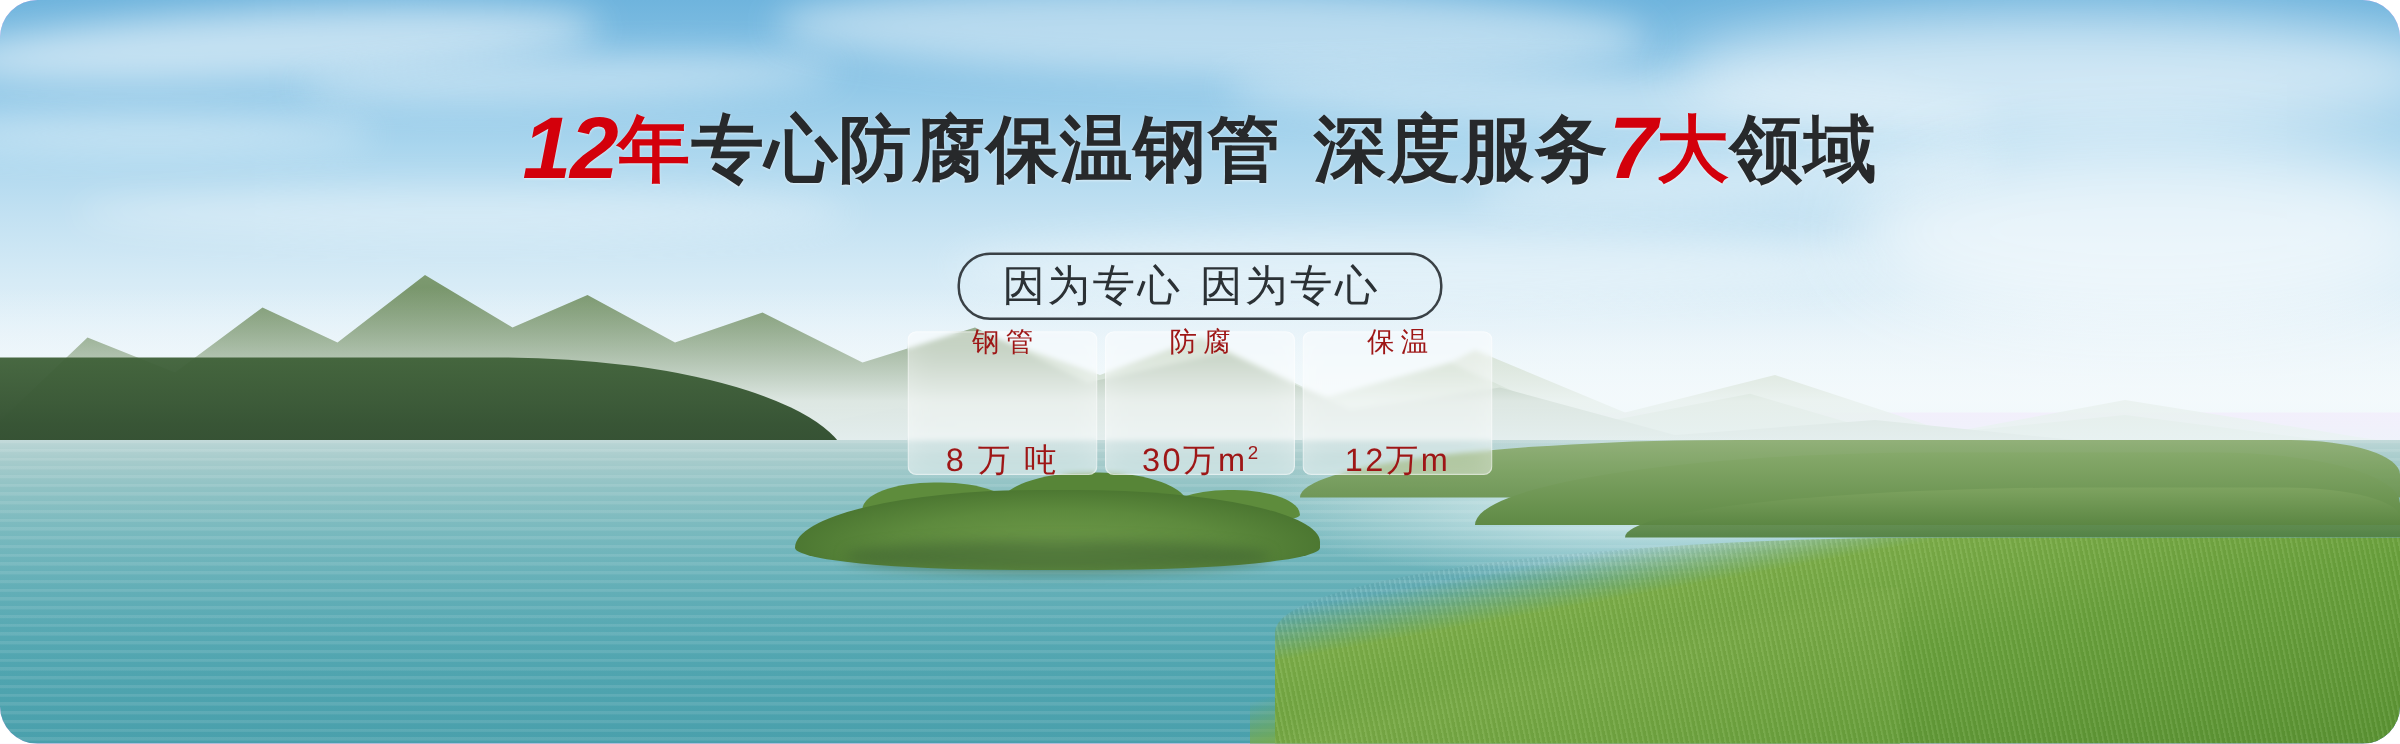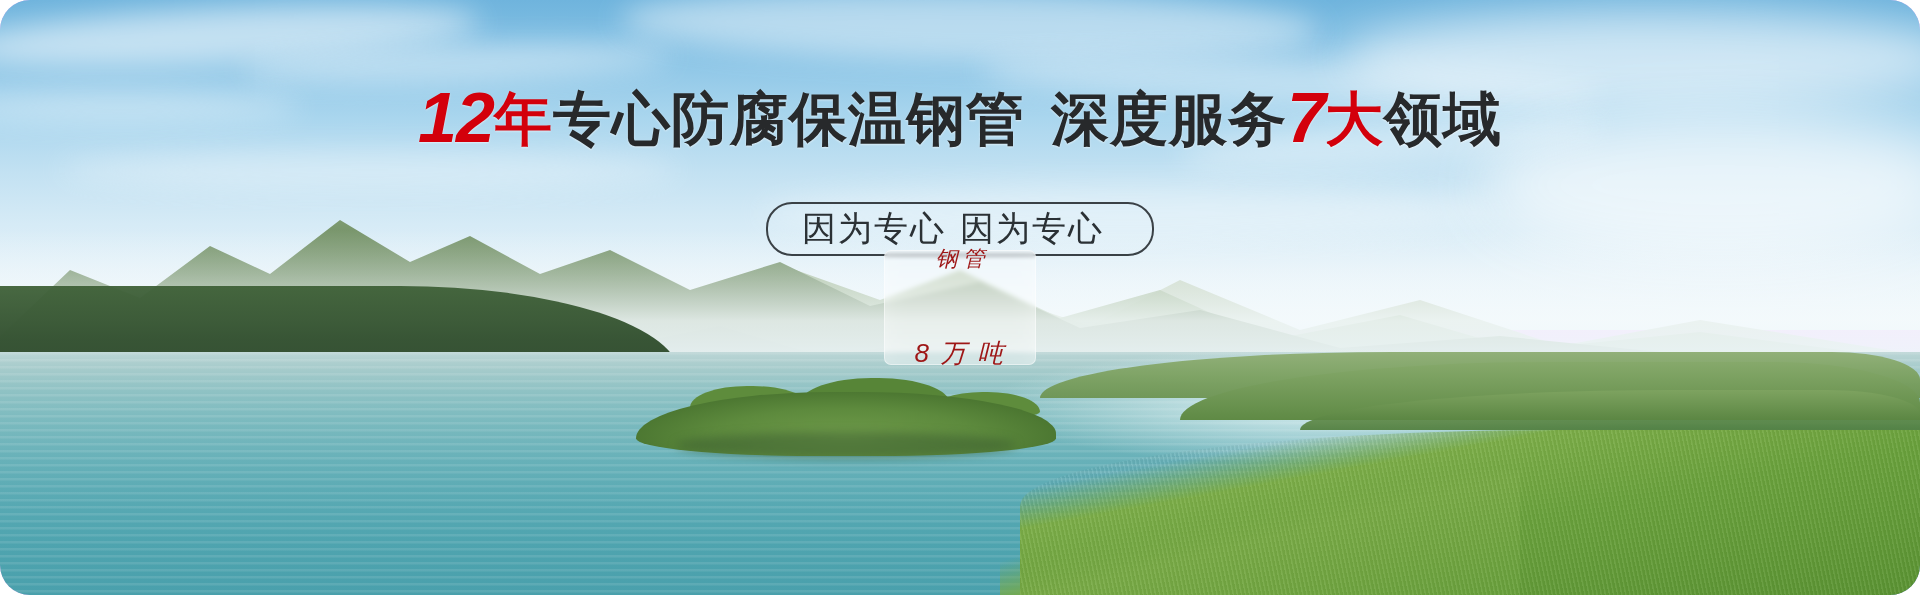--- a/index.html
+++ b/index.html
@@ -249,25 +249,24 @@
     letter-spacing: 2px;
     white-space: nowrap;
     background: transparent;
   }
   .pill .sp { display:inline-block; width: 14px; }
 
   
   .cards {
     position: absolute;
     left: 50%;
-    top: 250px;
+    top: 265px;
     transform: translateX(-50%);
     display: flex;
     gap: 6px;
-    font-style: italic;
   }
   .card {
     width: 150px;
     height: 113px;
     border-radius: 7px;
     background: rgba(255,255,255,0.34);
     border: 1px solid rgba(255,255,255,0.55);
     backdrop-filter: blur(2px);
     display: flex;
     flex-direction: column;
@@ -378,17 +377,25 @@
       <span class="sp"></span>
     </div>
 
   <div class="cards">
 
     <div class="card">
       <div class="label">钢管</div>
       <div class="value"><span>8 万 吨</span></div>
     </div>
 
-
+    <div class="card">
+      <div class="label">防腐</div>
+      <div class="value"><span>30万m</span><sup>2</sup></div>
+    </div>
+
+    <div class="card">
+      <div class="label">保温</div>
+      <div class="value"><span>12万m</span></div>
+    </div>
 
   </div>
 
 </div>
 
 </body></html>

